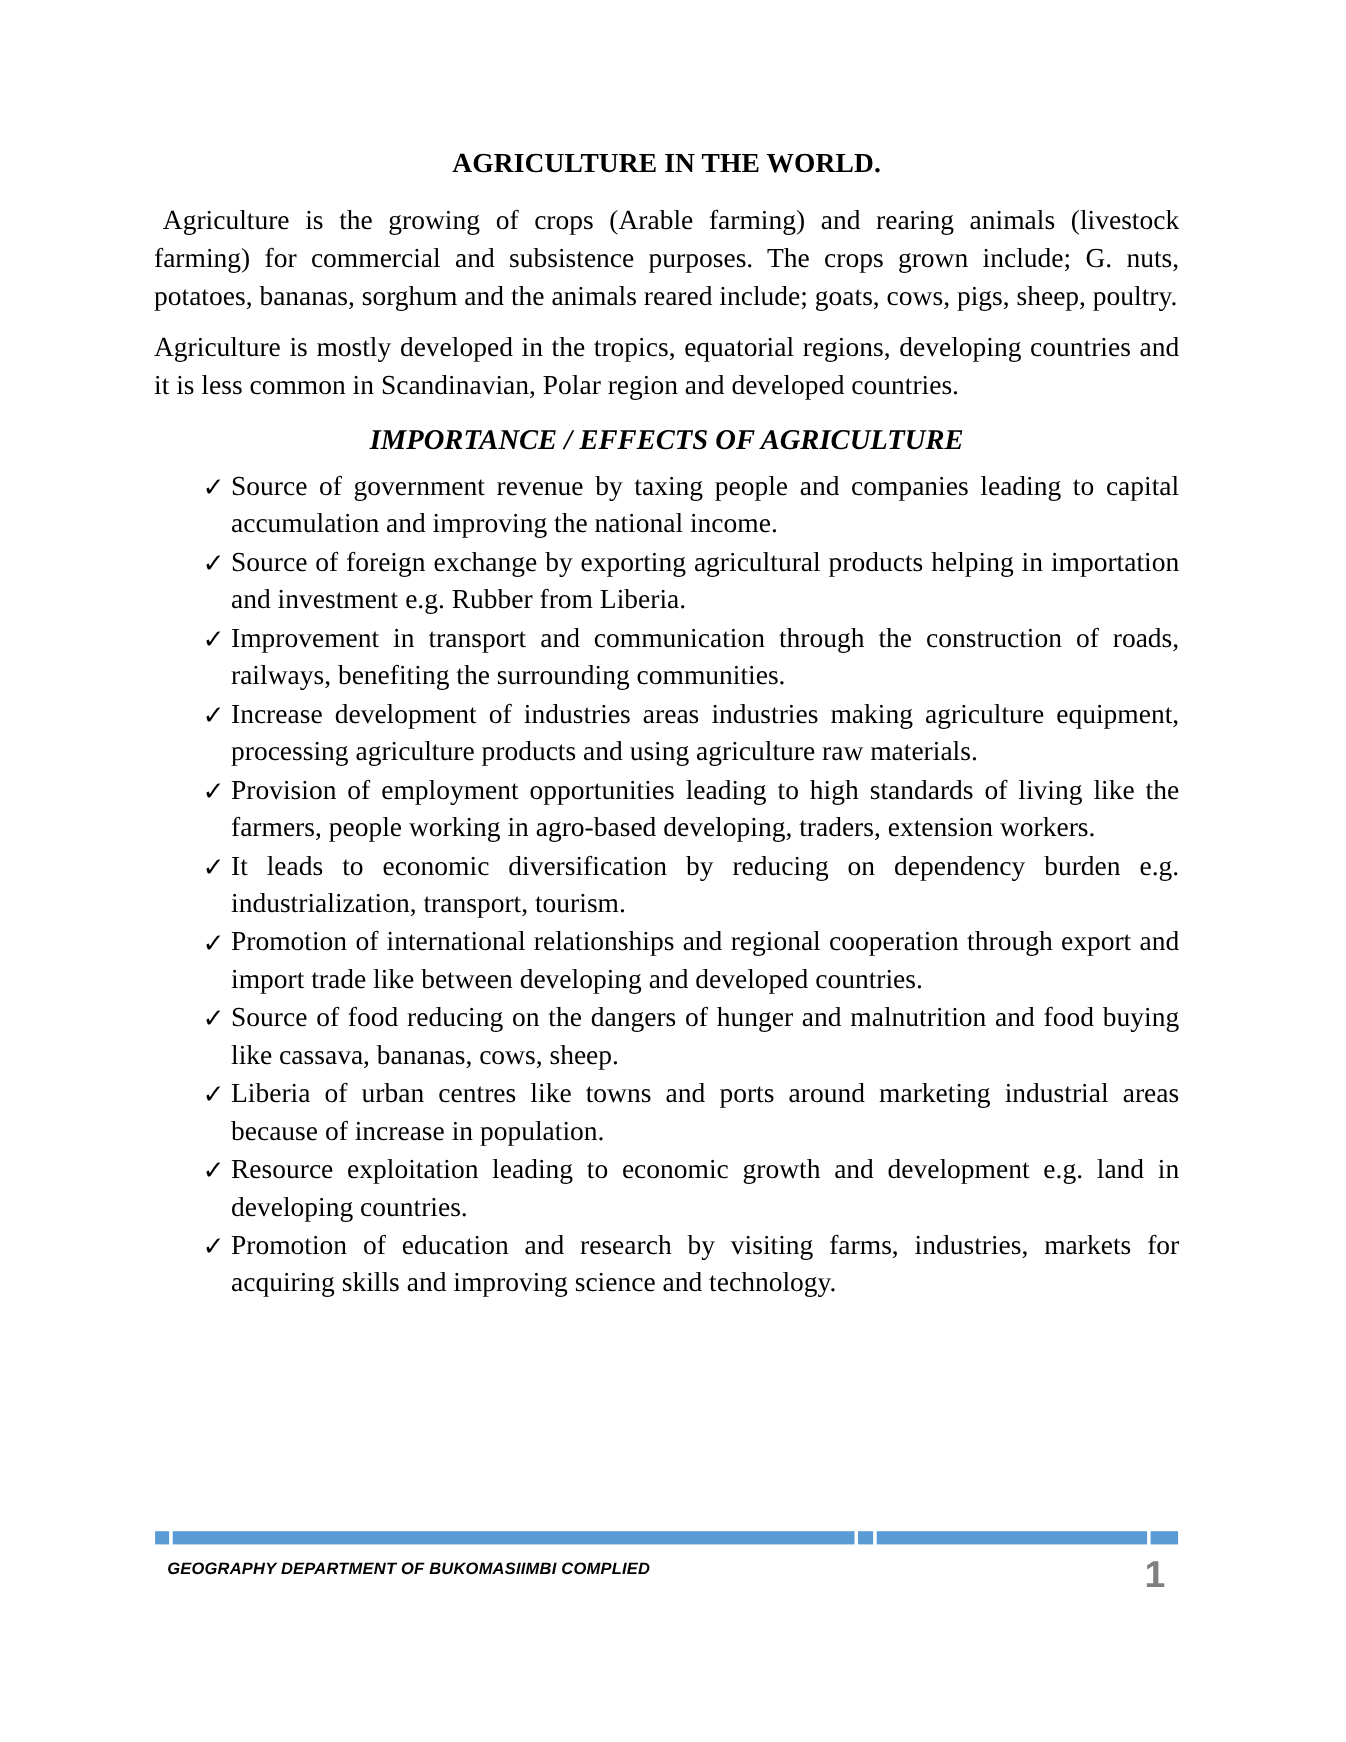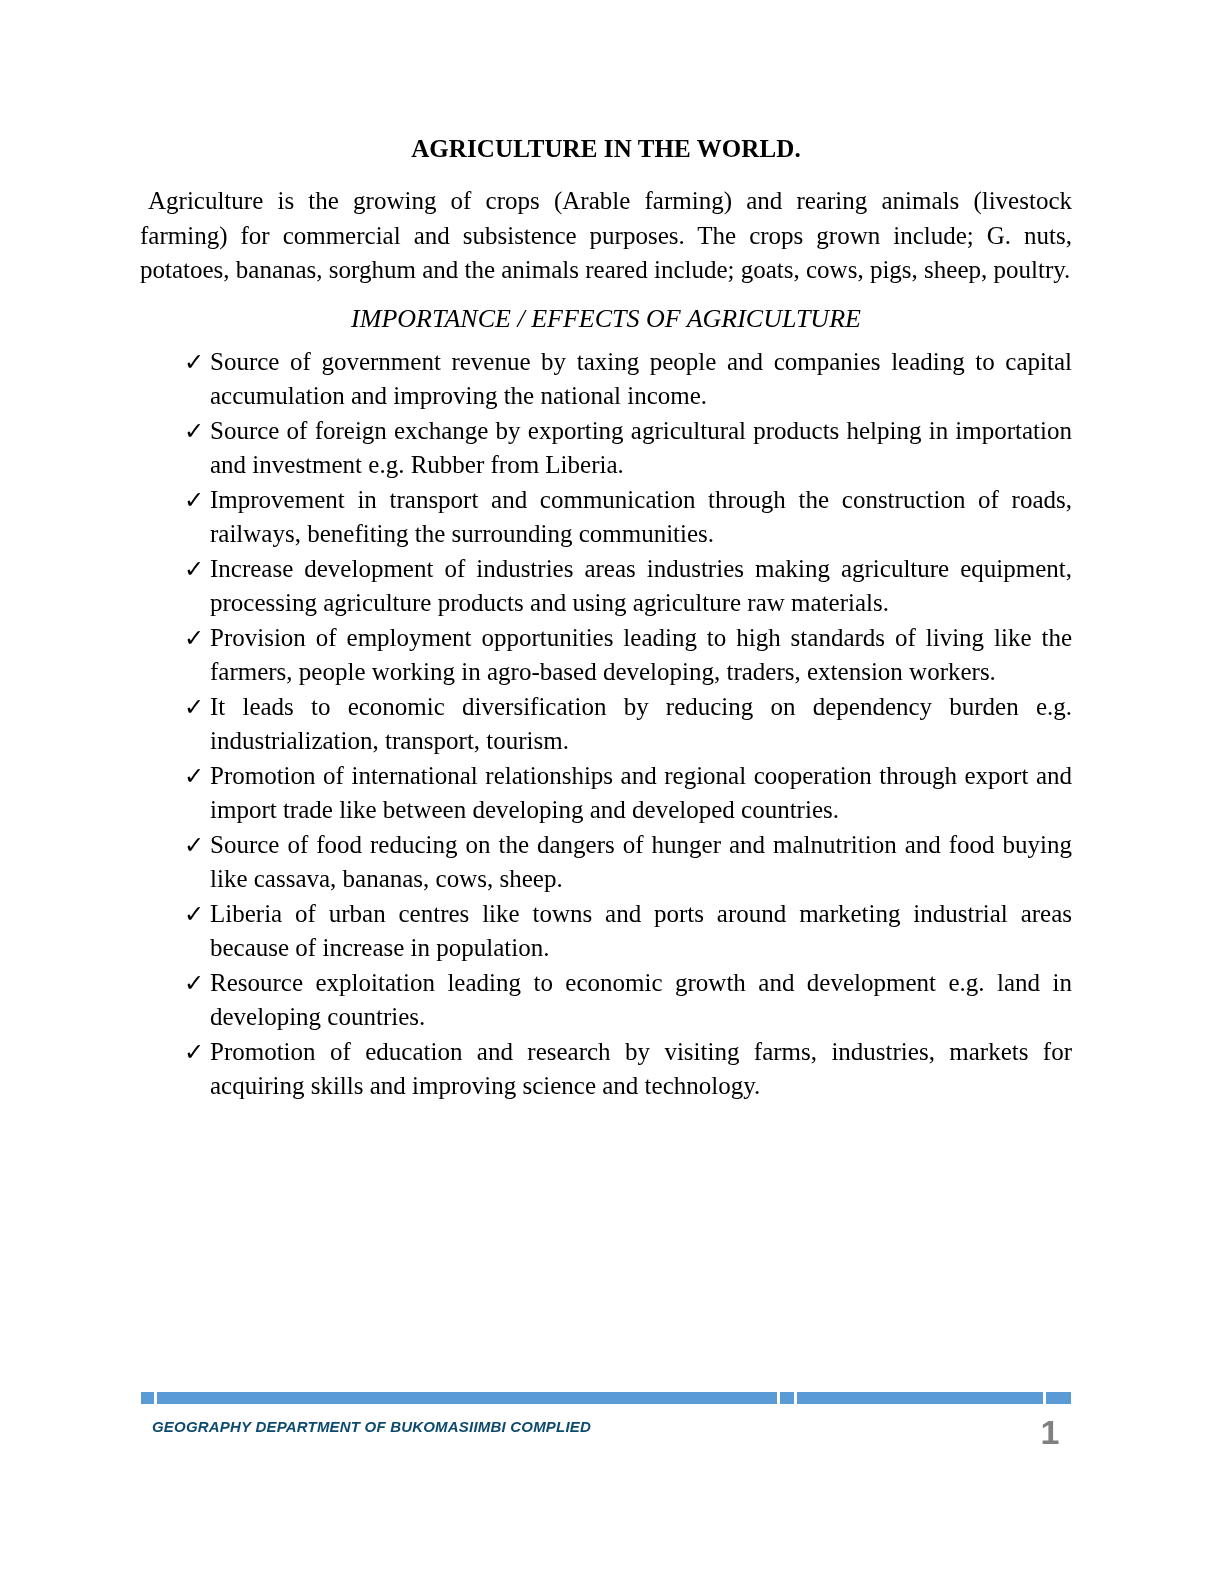--- a/index.html
+++ b/index.html
@@ -49,21 +49,21 @@
     margin: 12px 0 11px 0;
   }
   .para.first-indent {
     text-indent: 8px;
   }
 
   
   .section-heading {
     text-align: center;
     font-size: 26px;
-    font-weight: normal;
+    font-weight: bold;
     font-style: italic;
     line-height: 36px;
     margin: 13px 0 8px 0;
   }
 
   
   .checklist {
     list-style: none;
     margin: 0;
     padding: 0;
@@ -123,21 +123,21 @@
 
   .footer-credit {
     position: absolute;
     left: 152px;
     top: 43px;
     font-family: "Liberation Sans", "DejaVu Sans", sans-serif;
     font-weight: bold;
     font-style: italic;
     font-size: 15px;
     line-height: 23px;
-    color: #0c4a6e;
+    color: #000000;
     letter-spacing: 0.2px;
     white-space: nowrap;
   }
   .page-number {
     position: absolute;
     left: 1030px;
     top: 40px;
     width: 40px;
     text-align: center;
     font-family: "Liberation Sans", "DejaVu Sans", sans-serif;
@@ -151,20 +151,21 @@
 <body>
 
 <div class="page">
 
   <div class="content">
 
     <h1 class="doc-title">AGRICULTURE IN THE WORLD.</h1>
 
     <p class="para first-indent">Agriculture is the growing of crops (Arable farming) and rearing animals (livestock farming) for commercial and subsistence purposes. The crops grown include; G. nuts, potatoes, bananas, sorghum and the animals reared include; goats, cows, pigs, sheep, poultry.</p>
 
+    <p class="para">Agriculture is mostly developed in the tropics, equatorial regions, developing countries and it is less common in Scandinavian, Polar region and developed countries.</p>
 
     <h2 class="section-heading">IMPORTANCE / EFFECTS OF AGRICULTURE</h2>
 
     <ul class="checklist">
       <li class="check-item">
         <span class="tick">✓</span>
         <span class="item-text">Source of government revenue by taxing people and companies leading to capital accumulation and improving the national income.</span>
       </li>
       <li class="check-item">
         <span class="tick">✓</span>

